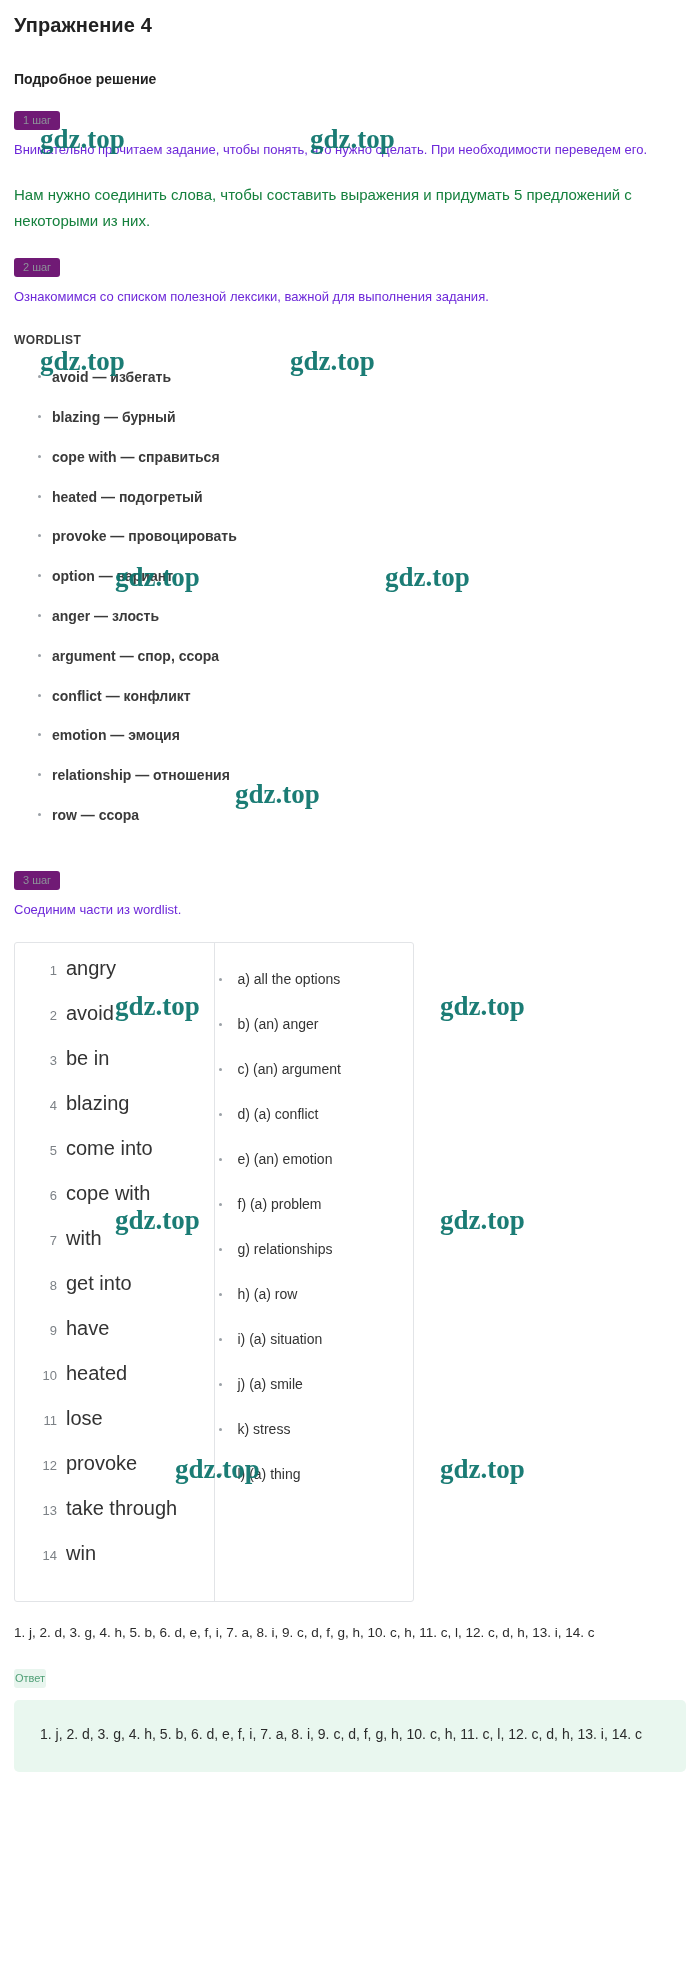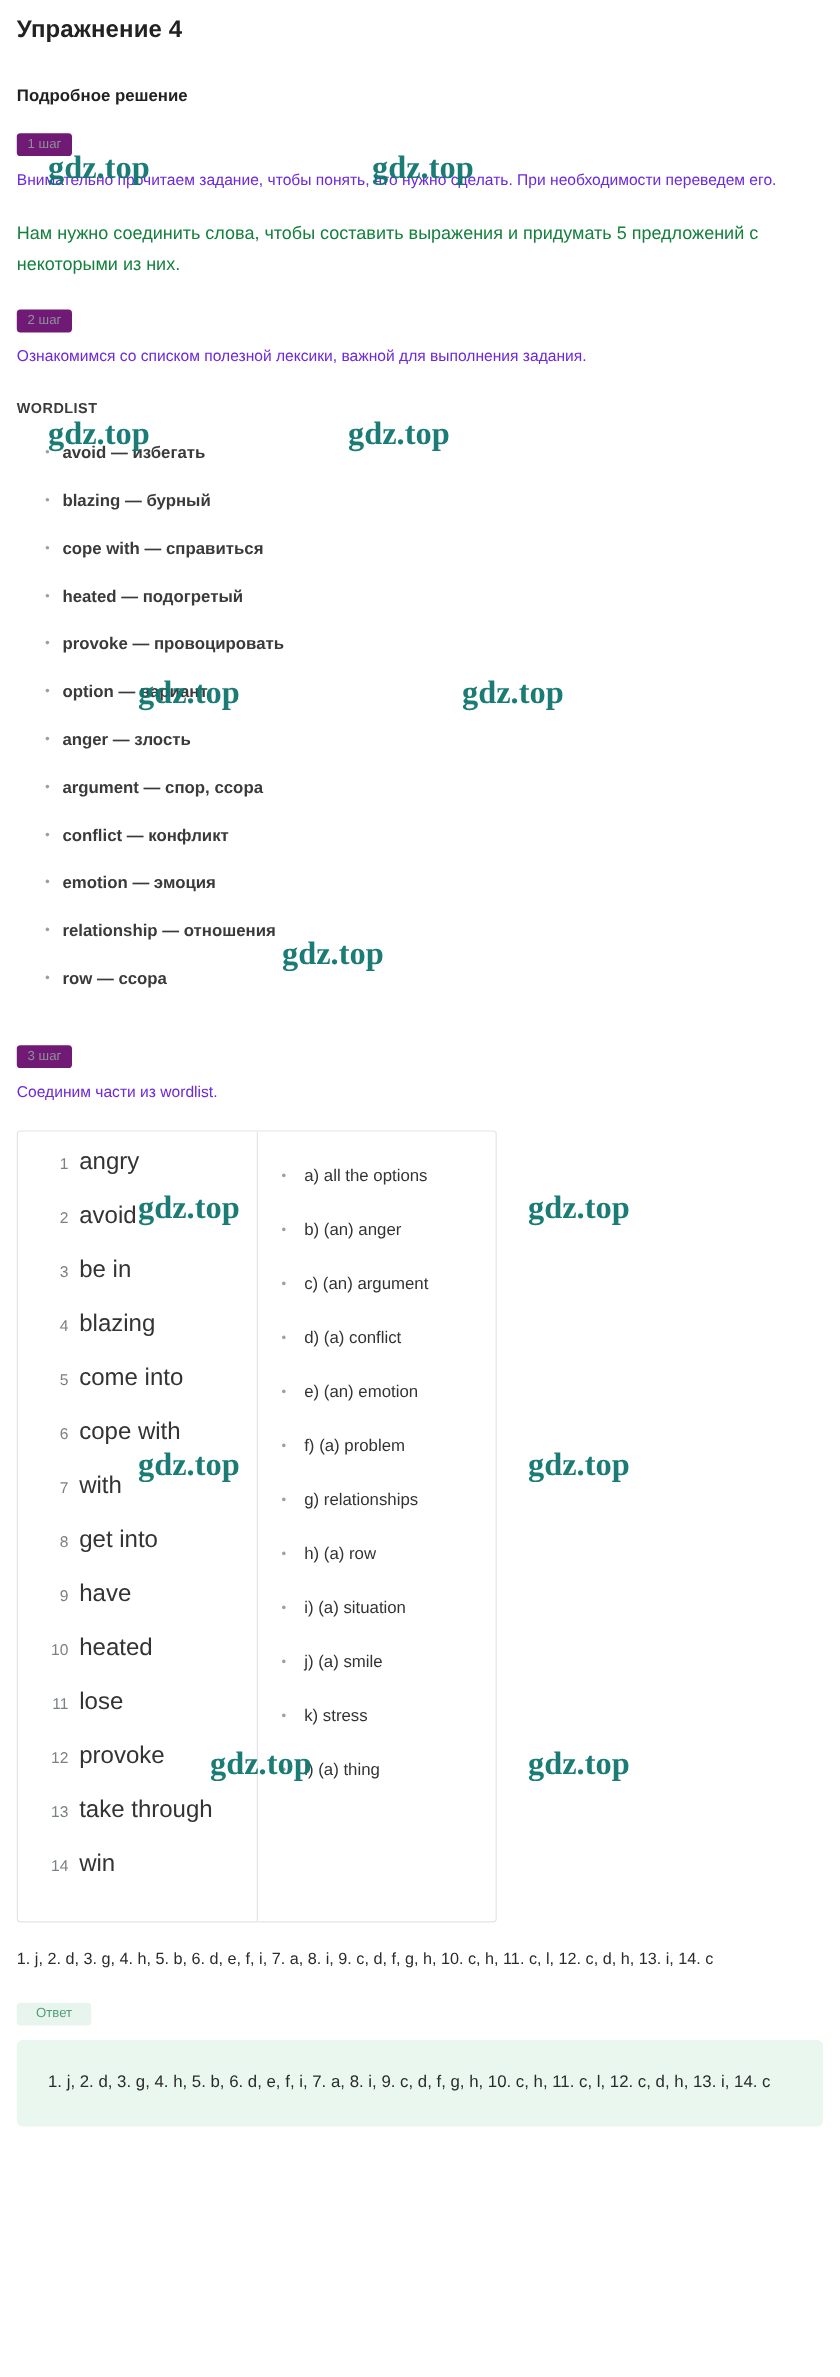--- a/index.html
+++ b/index.html
@@ -142,21 +142,21 @@
     margin-right: 9px;
   }
   .mtext {
     font-size: 20px;
     color: #333;
   }
   .rrow {
     display: flex;
     align-items: center;
     height: 45px;
-    padding-left: 20px;
+    padding-left: 4px;
     box-sizing: border-box;
   }
   .rbullet {
     width: 3px;
     height: 3px;
     border-radius: 50%;
     background: #9aa0a6;
     flex: none;
     margin-right: 16px;
   }
@@ -171,21 +171,21 @@
     margin-top: 20px;
     line-height: 1.6;
     max-width: 676px;
   }
   .answer-badge {
     display: inline-block;
     background: #e8f5ee;
     color: #4f9f76;
     font-size: 11px;
     border-radius: 3px;
-    padding: 4px 16px;
+    padding: 4px 1px;
     margin-top: 26px;
     line-height: 1;
   }
   .answer-box {
     margin-top: 12px;
     background: #e9f7ef;
     border-radius: 5px;
     padding: 22px 26px 24px 26px;
     font-size: 14px;
     line-height: 1.85;

